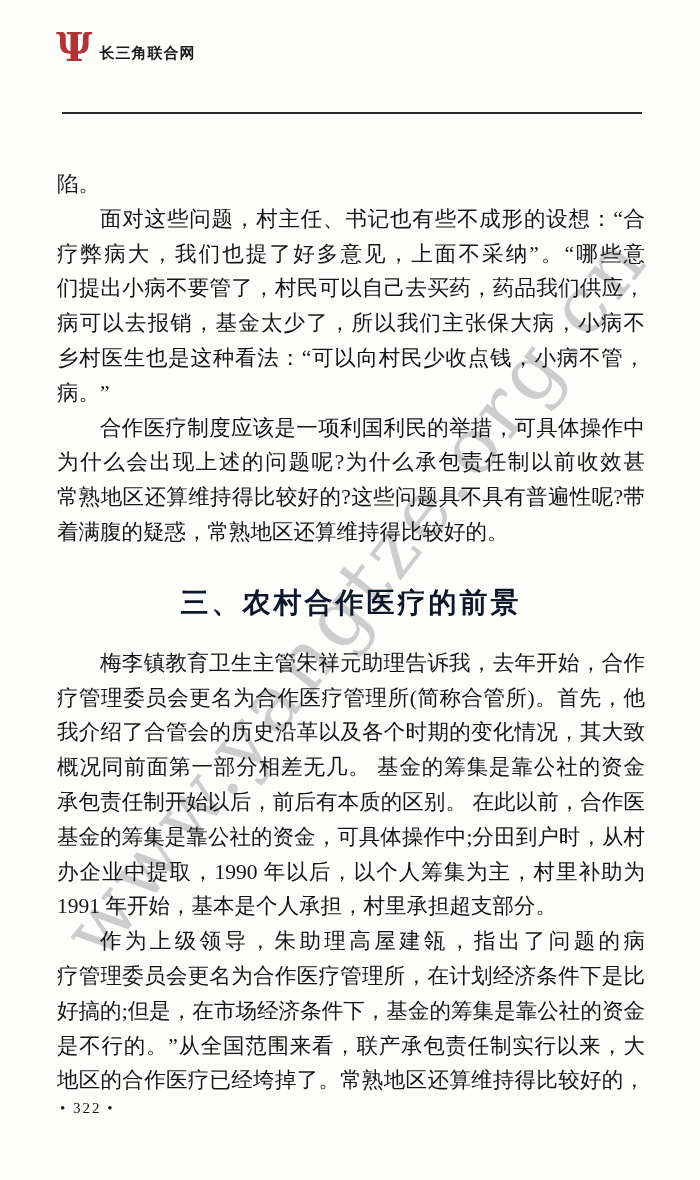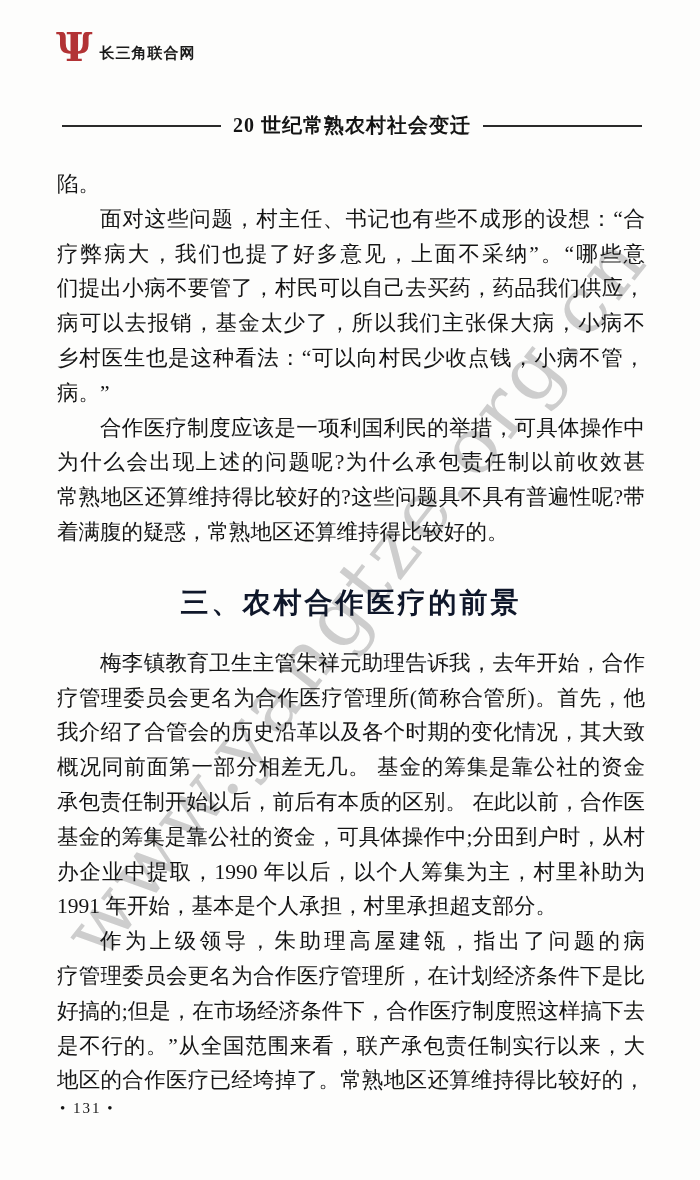--- a/index.html
+++ b/index.html
@@ -109,21 +109,20 @@
 
   <div class="watermark">www.yangtze.org.cn</div>
 
   <div class="logo-row">
     <span class="logo-glyph">Ψ</span>
     <span class="logo-text">长三角联合网</span>
   </div>
 
   <div class="running-head">
     <span class="running-rule"></span>
-    <span class="running-title">20 世纪常熟农村社会变迁</span>
     <span class="running-rule"></span>
   </div>
 
   <main class="content">
       <div class="tline">陷。</div>
       <div class="tline indent full">面对这些问题，村主任、书记也有些不成形的设想：“合作医</div>
       <div class="tline full">疗弊病大，我们也提了好多意见，上面不采纳”。“哪些意见?”“我</div>
       <div class="tline full">们提出小病不要管了，村民可以自己去买药，药品我们供应，大</div>
       <div class="tline full">病可以去报销，基金太少了，所以我们主张保大病，小病不管。”</div>
       <div class="tline full">乡村医生也是这种看法：“可以向村民少收点钱，小病不管，保大</div>
@@ -136,22 +135,22 @@
       <div class="tline indent full">梅李镇教育卫生主管朱祥元助理告诉我，去年开始，合作医</div>
       <div class="tline full">疗管理委员会更名为合作医疗管理所(简称合管所)。首先，他向</div>
       <div class="tline full">我介绍了合管会的历史沿革以及各个时期的变化情况，其大致</div>
       <div class="tline full">概况同前面第一部分相差无几。 基金的筹集是靠公社的资金</div>
       <div class="tline full">承包责任制开始以后，前后有本质的区别。 在此以前，合作医疗</div>
       <div class="tline full">基金的筹集是靠公社的资金，可具体操作中;分田到户时，从村</div>
       <div class="tline full">办企业中提取，1990 年以后，以个人筹集为主，村里补助为辅，</div>
       <div class="tline">1991 年开始，基本是个人承担，村里承担超支部分。</div>
       <div class="tline indent full">作为上级领导，朱助理高屋建瓴，指出了问题的病根：“合作</div>
       <div class="tline full">疗管理委员会更名为合作医疗管理所，在计划经济条件下是比较</div>
-      <div class="tline full">好搞的;但是，在市场经济条件下，合作医疗制度照这样搞下去</div>
+      <div class="tline full">好搞的;但是，在市场经济条件下，基金的筹集是靠公社的资金</div>
       <div class="tline full">是不行的。”从全国范围来看，联产承包责任制实行以来，大部分</div>
       <div class="tline full">地区的合作医疗已经垮掉了。常熟地区还算维持得比较好的，但</div>
     </main>
 
   <div class="page-footer">
-    <span>• 131 •</span>
+    <span>• 322 •</span>
   </div>
 
 </div>
 
 </body></html>

